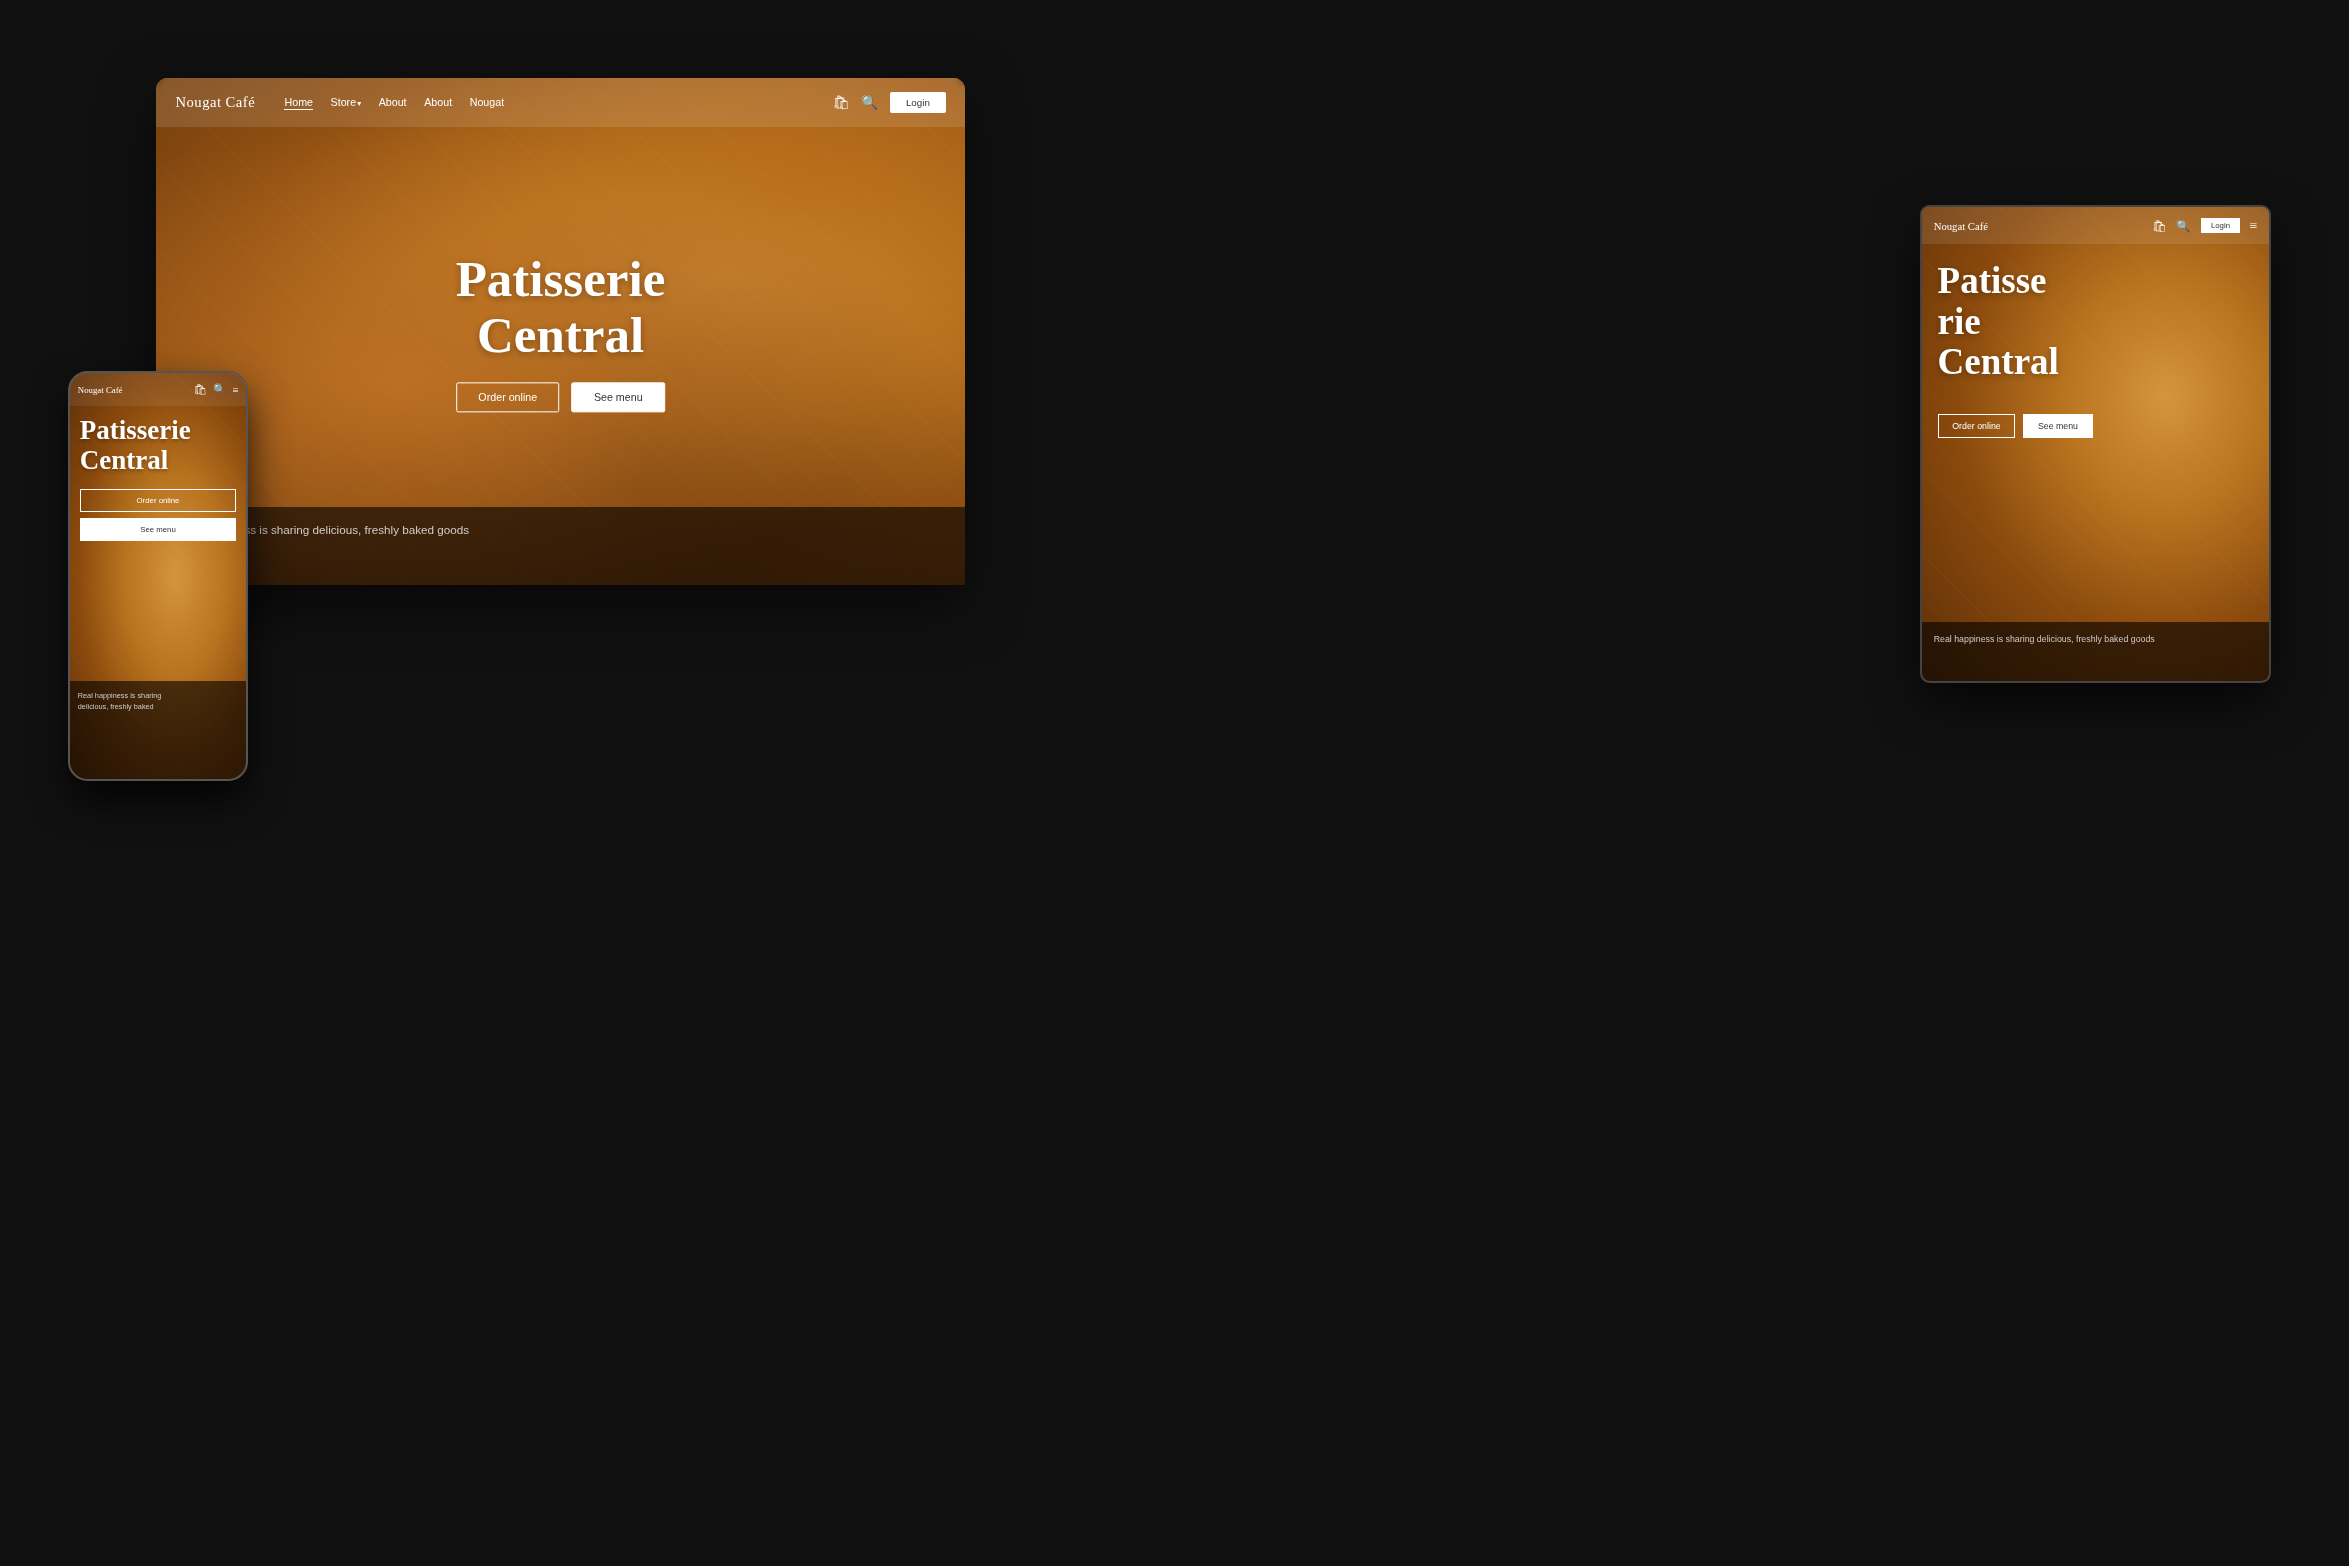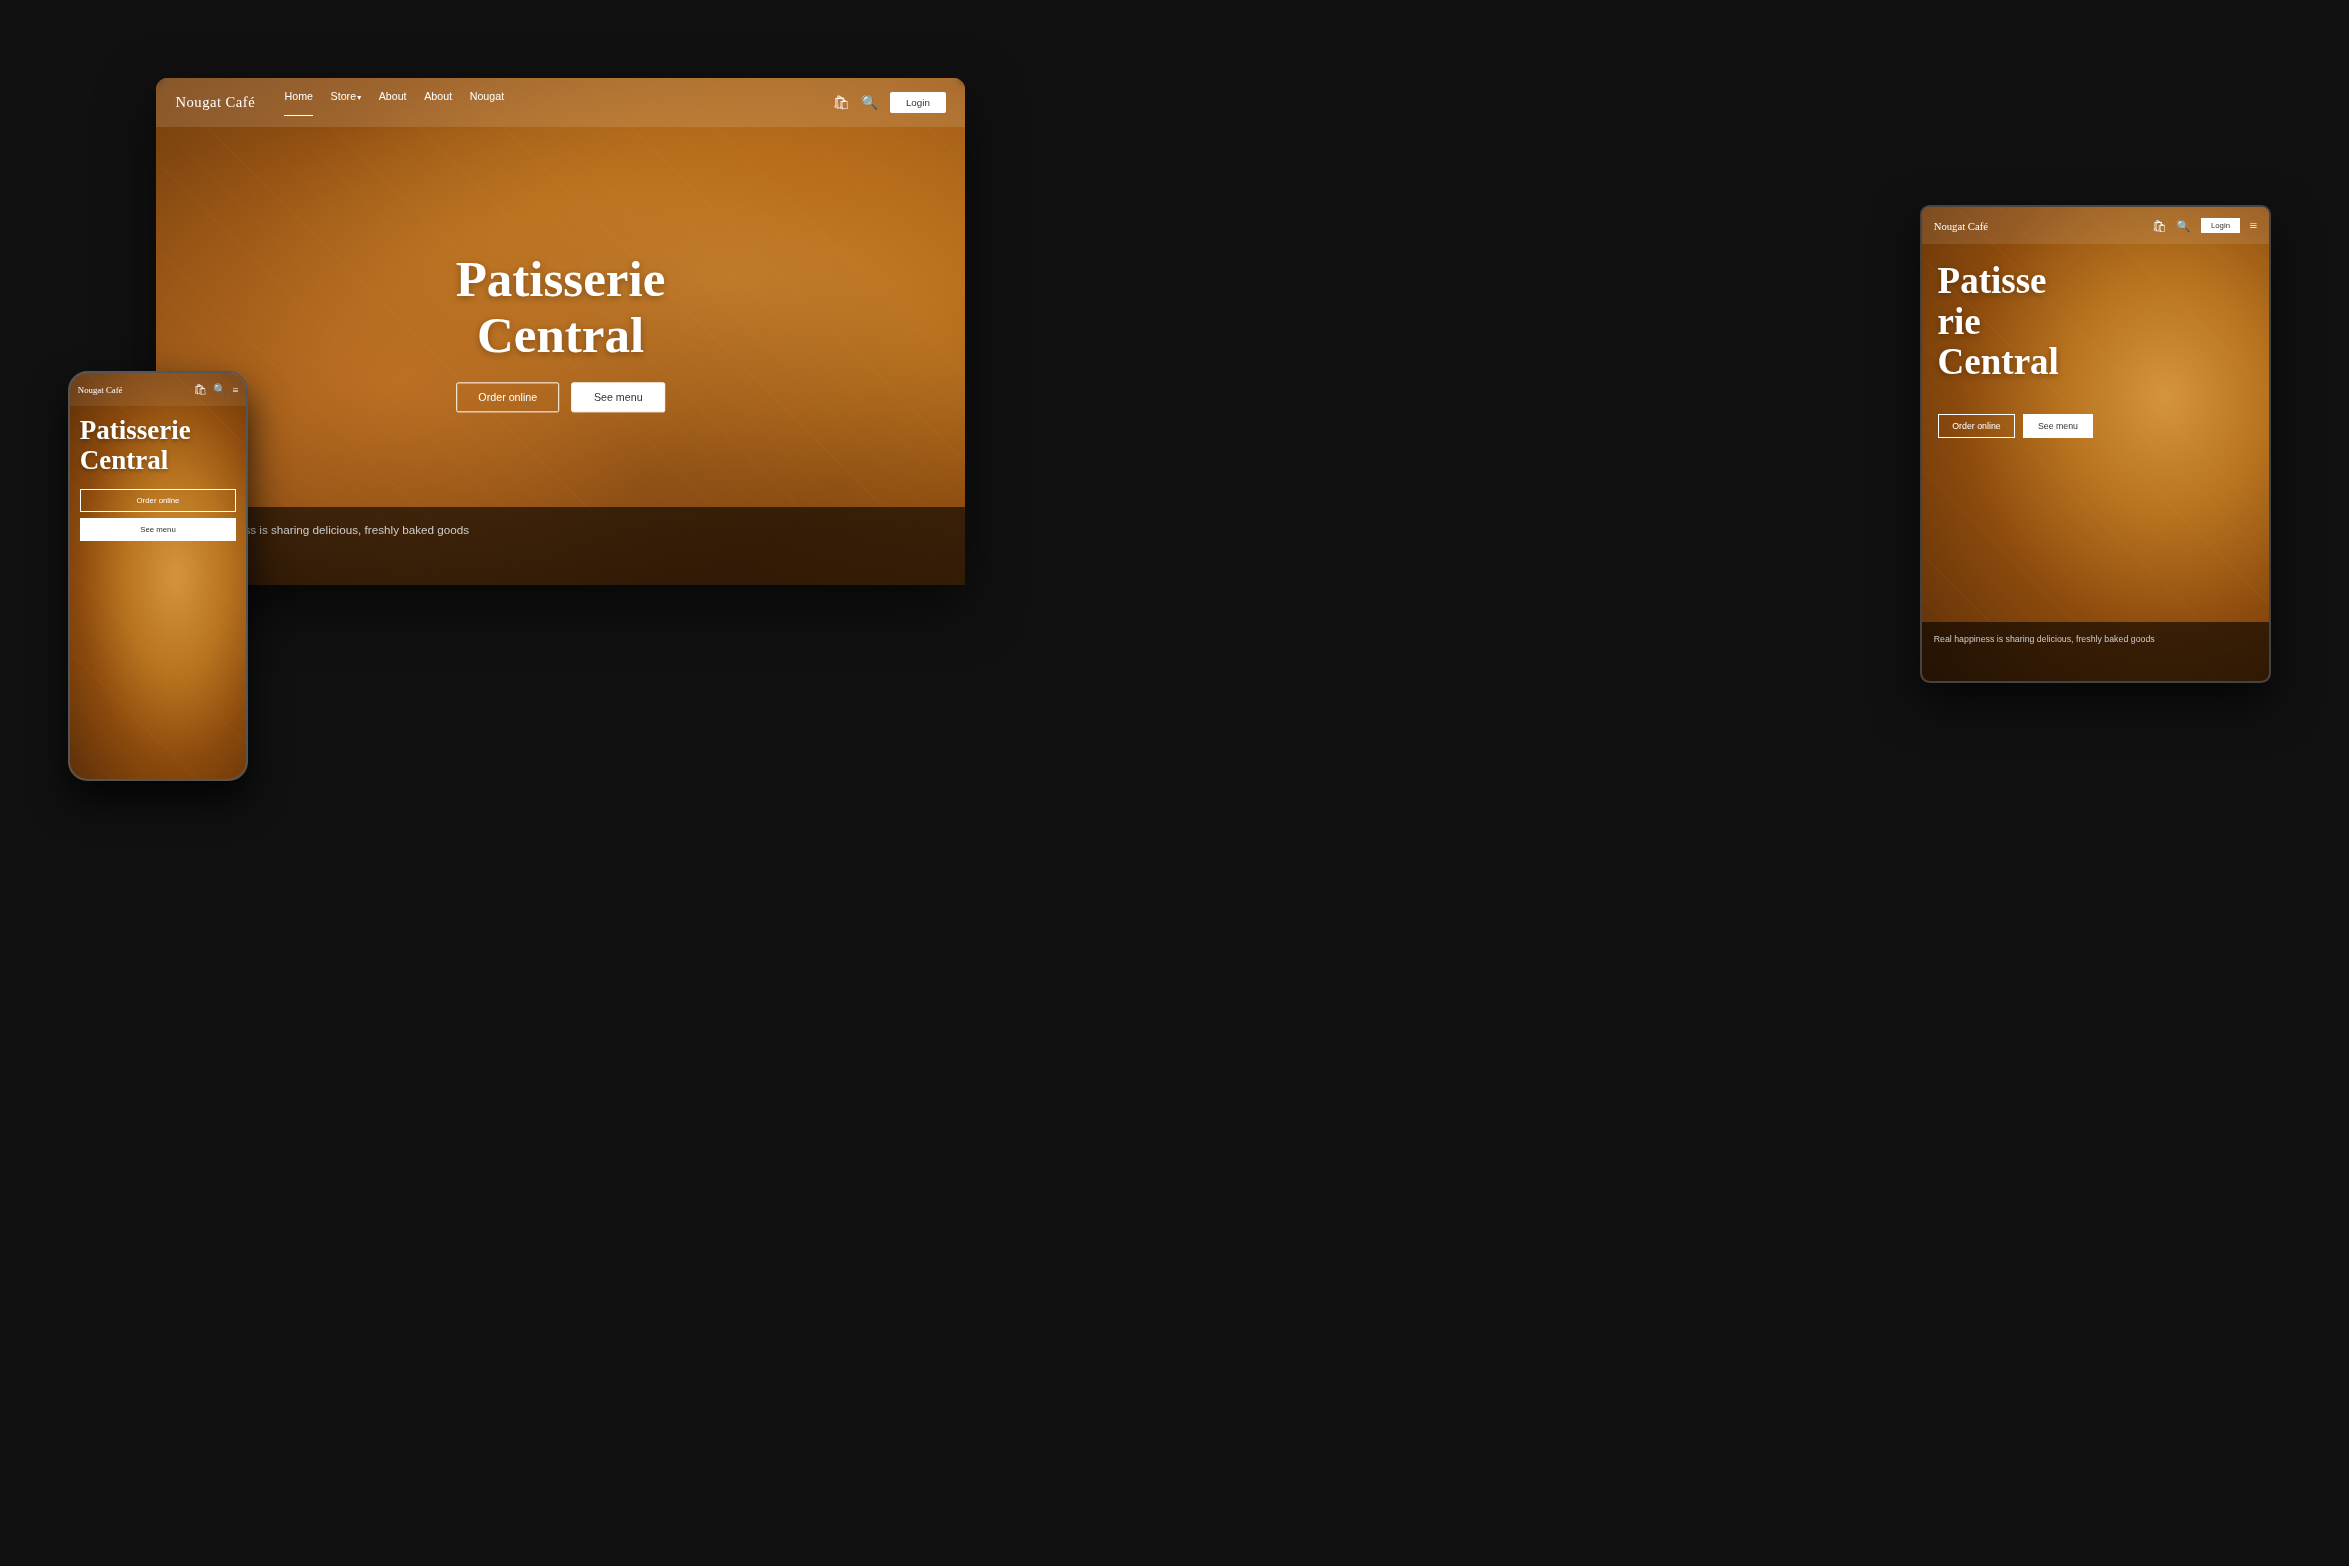--- a/index.html
+++ b/index.html
@@ -81,21 +81,21 @@
 
     .desktop-nav-links a {
       color: #fff;
       font-size: 10.7px;
       text-decoration: none;
       font-family: Arial, sans-serif;
     }
 
     .desktop-nav-links a.active {
       border-bottom: 1px solid #fff;
-      padding-bottom: 13px;
+      padding-bottom: 1px;
     }
 
     .desktop-nav-icons {
       display: flex;
       align-items: center;
       gap: 11.7px;
     }
 
     .desktop-nav-icons .icon {
       color: #fff;
@@ -535,15 +535,21 @@
       <h1>
         <span>Patisserie</span><br>
         <span>Central</span>
       </h1>
       <div class="mobile-hero-buttons">
         <button class="mobile-btn-outline">Order online</button>
         <button class="mobile-btn-filled">See menu</button>
       </div>
     </div>
 
+    <div class="mobile-strip">
+      <p>
+        <span>Real happiness is sharing</span><br>
+        <span>delicious, freshly baked</span>
+      </p>
+    </div>
   </div>
 </div>
 
 
 </body></html>

